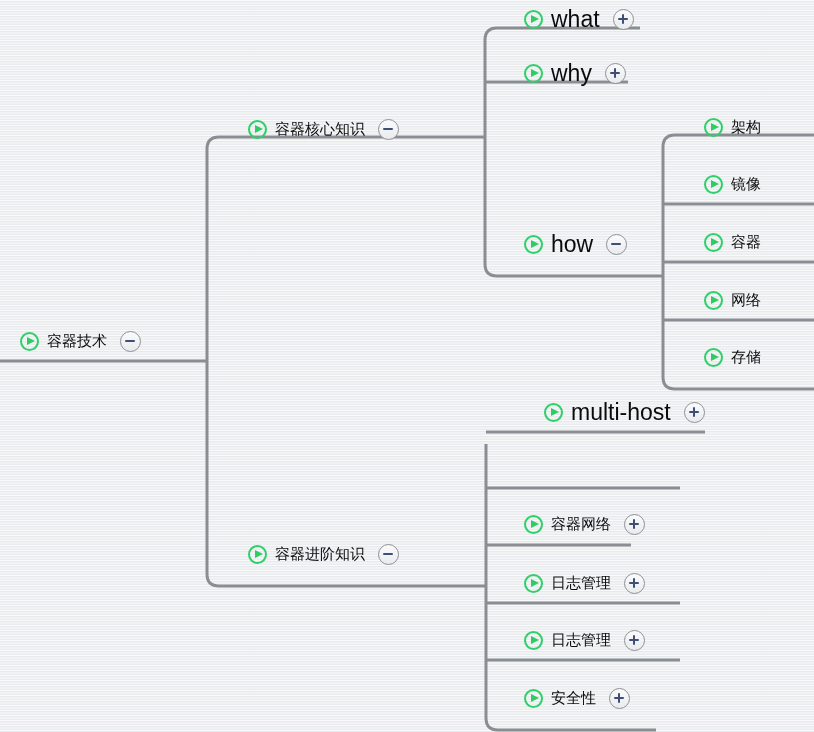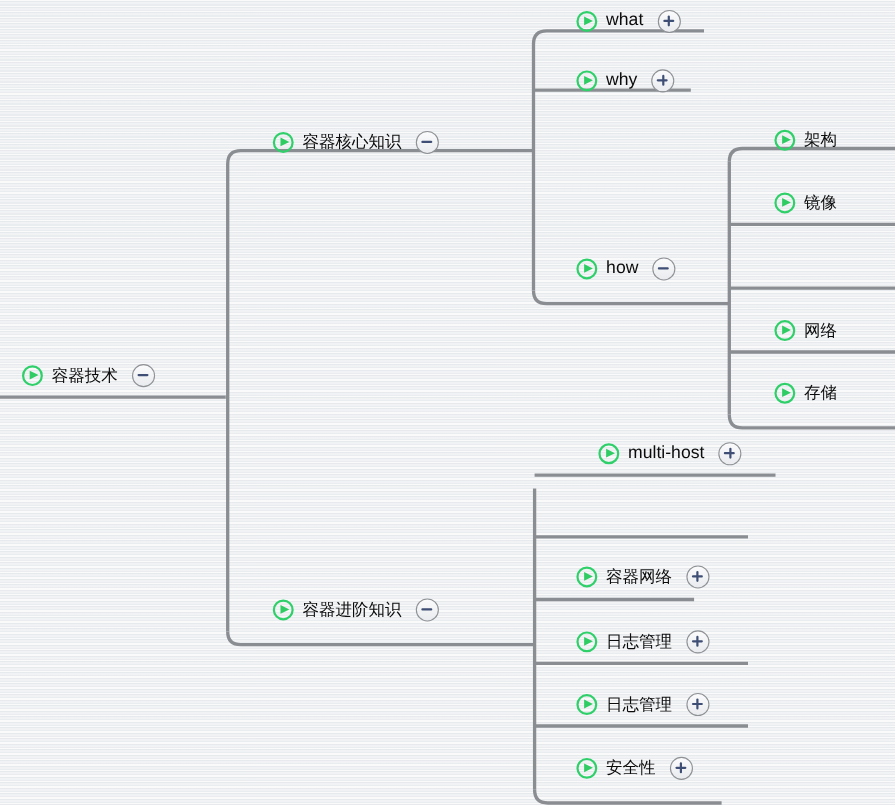--- a/index.html
+++ b/index.html
@@ -58,21 +58,21 @@
     position: absolute;
     left: 5px;
     top: 3.5px;
     width: 0;
     height: 0;
     border-left: 8px solid #2ecc63;
     border-top: 4.5px solid transparent;
     border-bottom: 4.5px solid transparent;
   }
   .label {
-    font-size: 16px;
+    font-size: 23px;
     color: #0b0b0b;
     letter-spacing: 0px;
     line-height: 1;
     font-weight: 400;
   }
   .label.cjk {
     font-family: "DejaVu Sans", "Liberation Sans", sans-serif;
     font-size: 15px;
   }
   .toggle {
@@ -177,20 +177,24 @@
   </div>
 
   <div class="node" style="left:704px; top:127px;">
     <span class="bullet"></span>
     <span class="label cjk">架构</span>
   </div>
   <div class="node" style="left:704px; top:184px;">
     <span class="bullet"></span>
     <span class="label cjk">镜像</span>
   </div>
+  <div class="node" style="left:704px; top:242px;">
+    <span class="bullet"></span>
+    <span class="label cjk">容器</span>
+  </div>
   <div class="node" style="left:704px; top:300px;">
     <span class="bullet"></span>
     <span class="label cjk">网络</span>
   </div>
   <div class="node" style="left:704px; top:357px;">
     <span class="bullet"></span>
     <span class="label cjk">存储</span>
   </div>
 
   <div class="node" style="left:248px; top:554px;">

